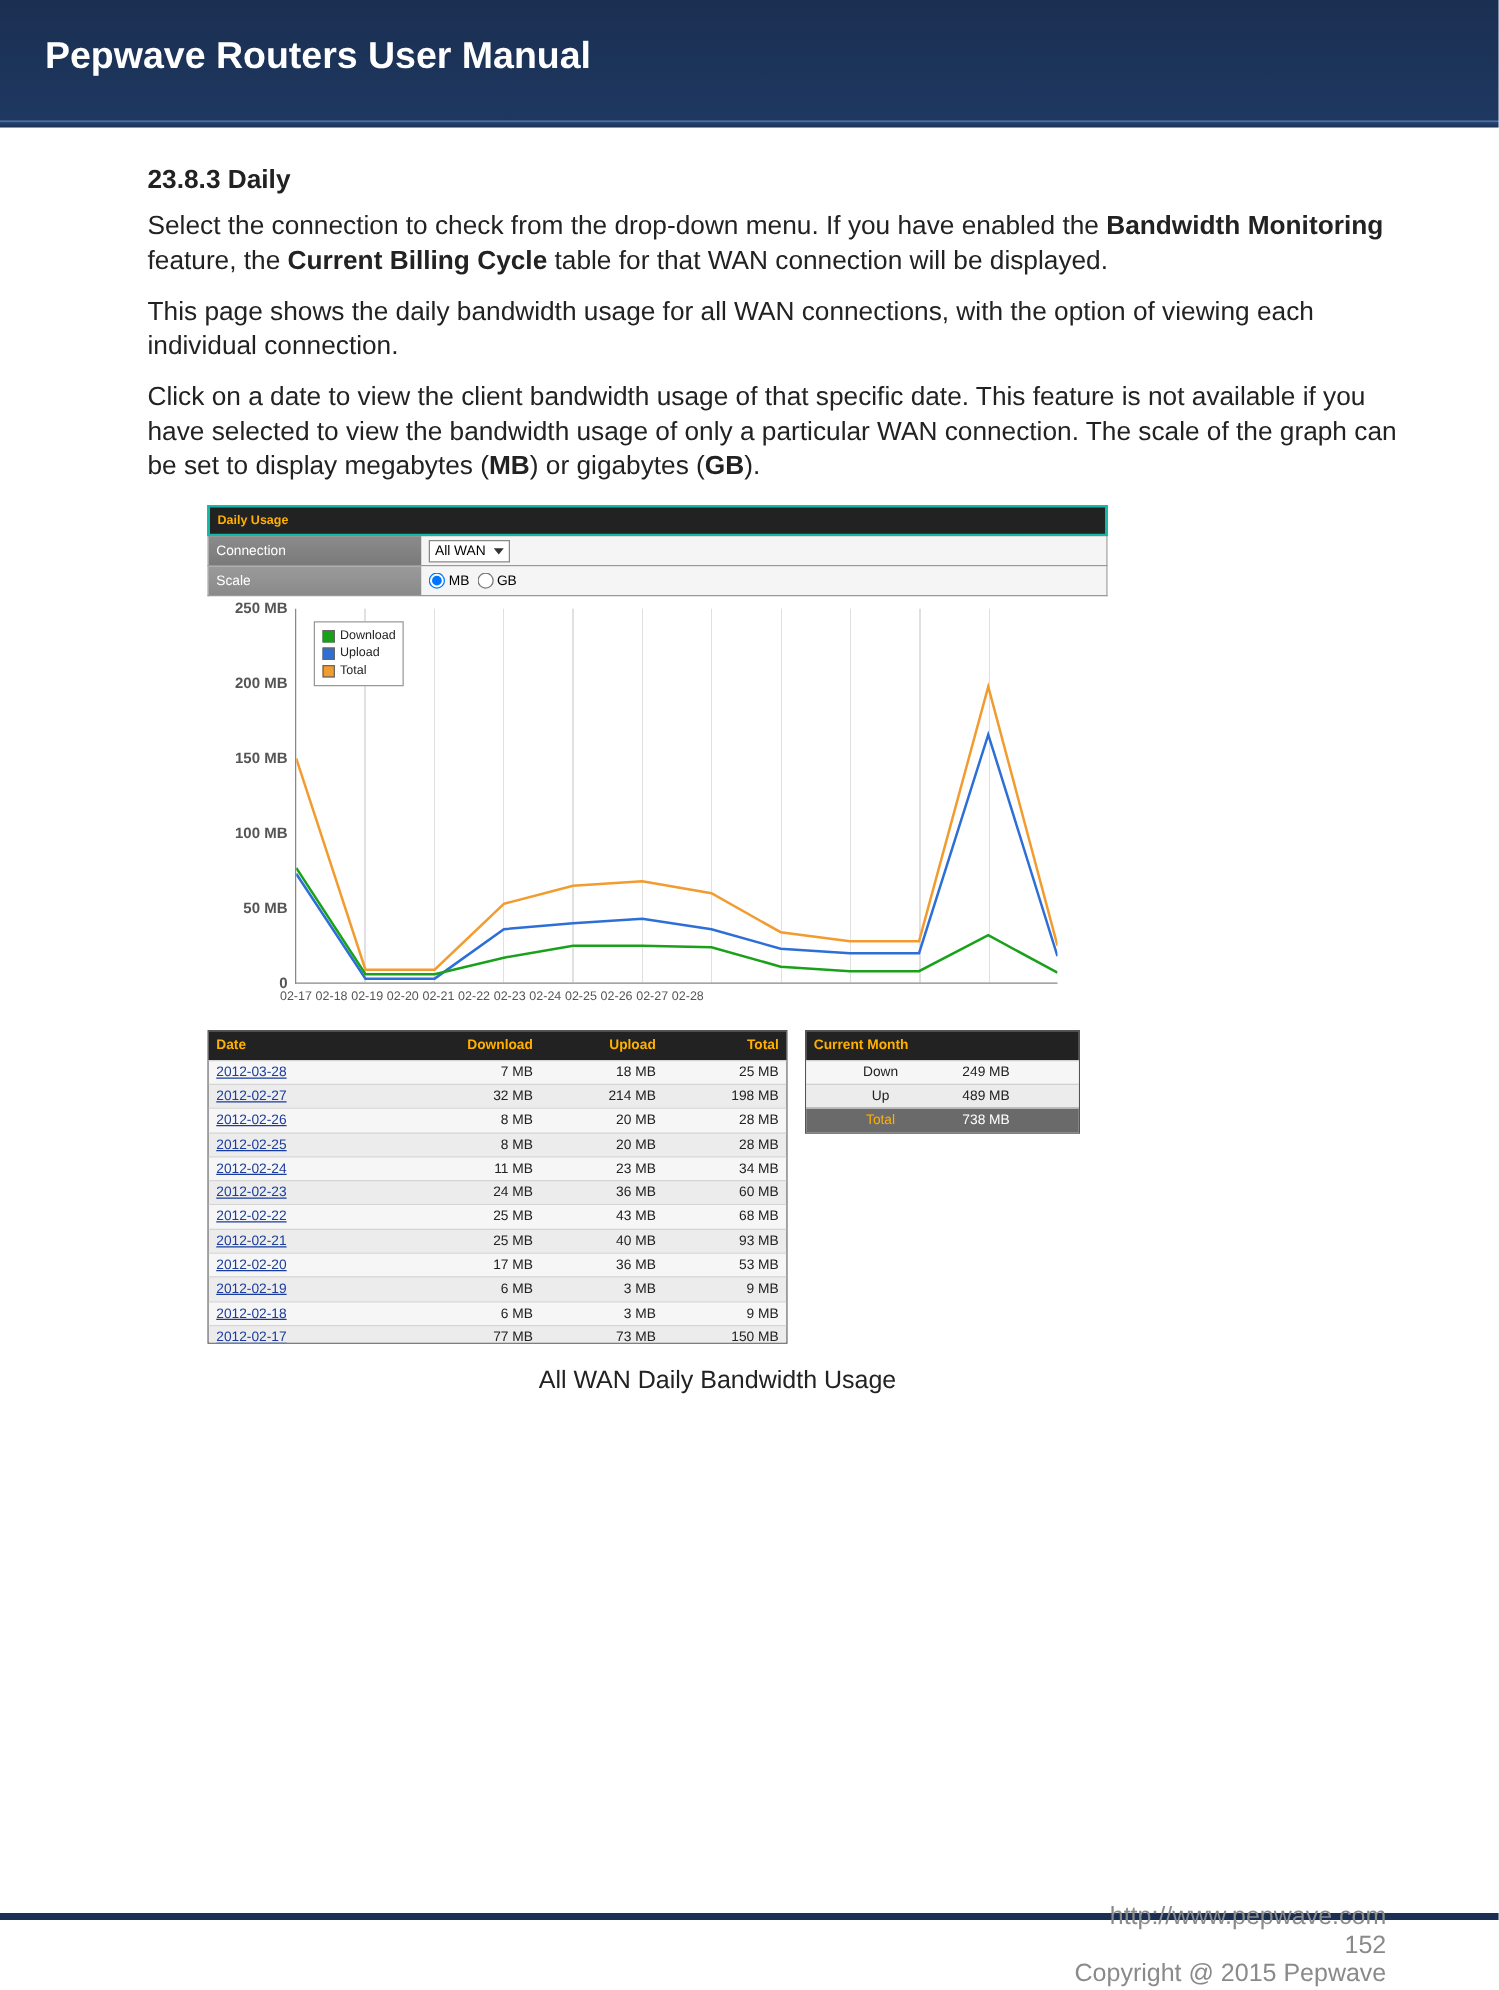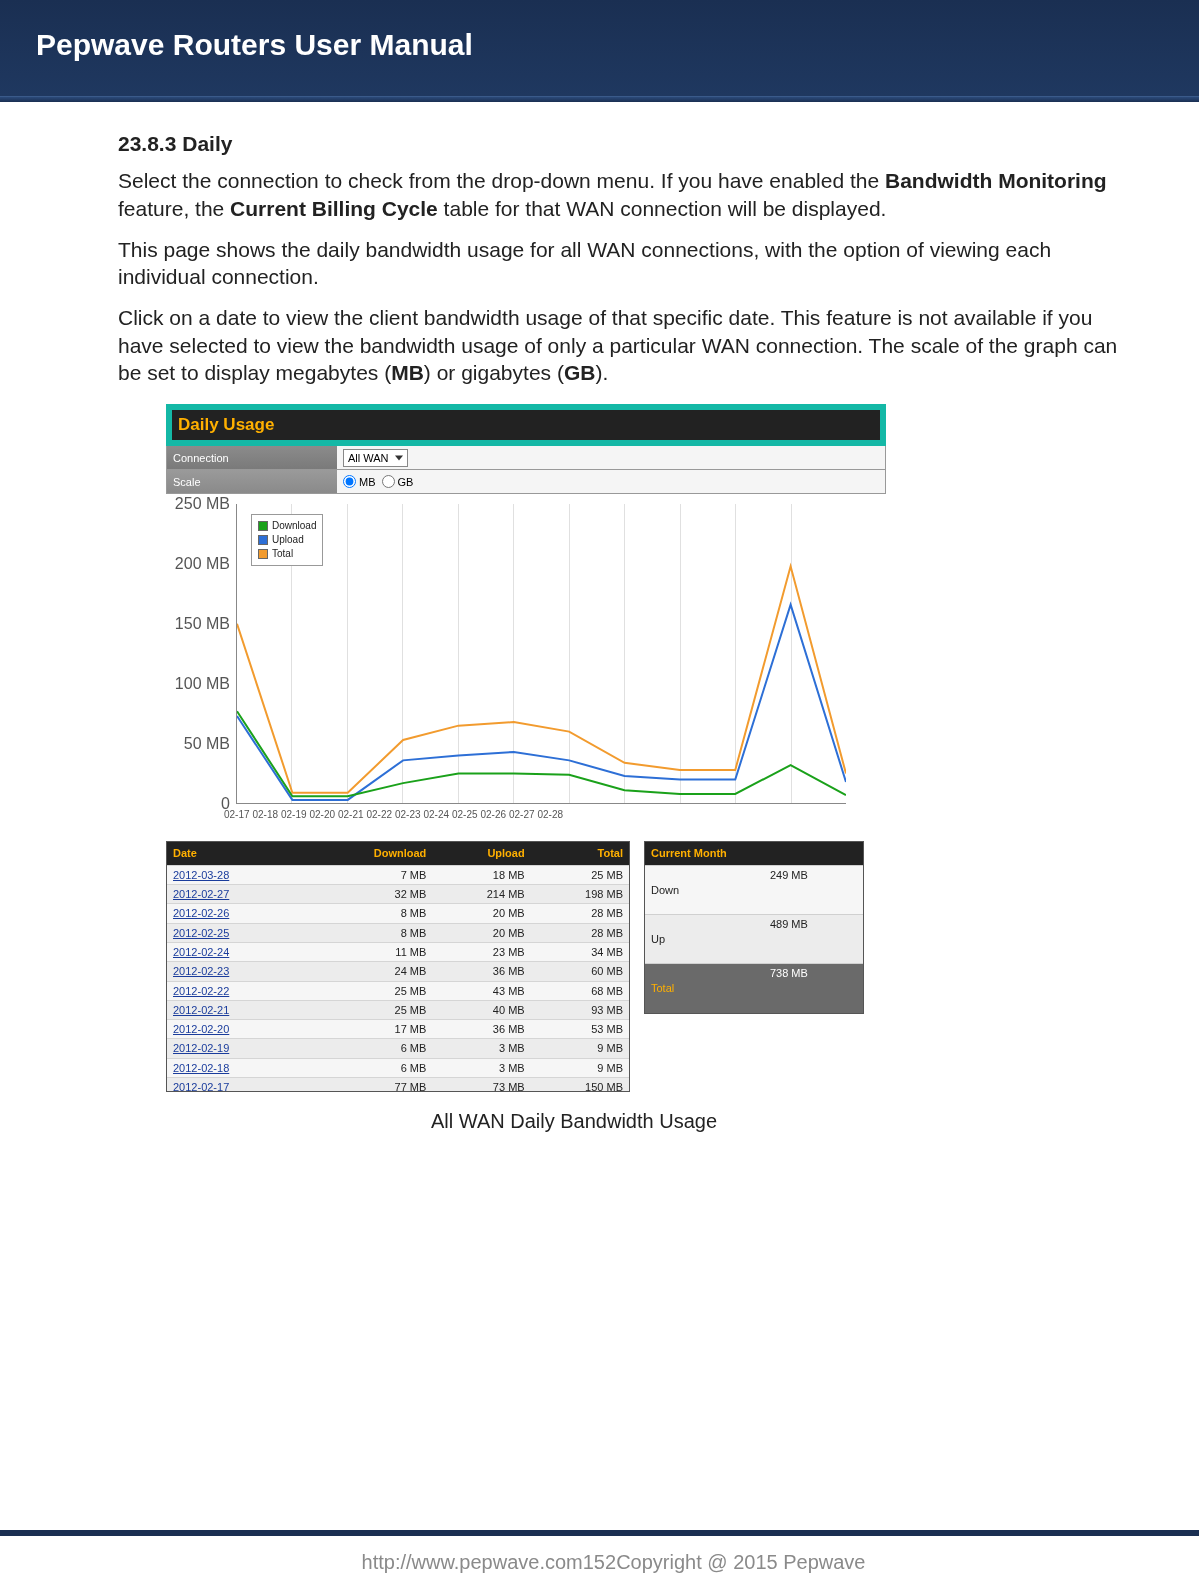--- a/index.html
+++ b/index.html
@@ -41,23 +41,23 @@
     width: 720px;
     font-family: Verdana, Arial, sans-serif;
     font-size: 11px;
   }
 
   
   .panel-hdr {
     background: #222;
     color: #ffb000;
     font-weight: bold;
-    font-size: 17px;
+    font-size: 10px;
     padding: 4px 6px;
-    border: 6px solid #14b8a6;
+    border: 2px solid #14b8a6;
   }
   .grey-row {
     display: flex;
     border: 1px solid #999;
     border-top: none;
     background: linear-gradient(#8b8b8b,#7a7a7a);
     color: #fff;
     font-size: 11px;
     align-items: center;
     height: 24px;
@@ -91,23 +91,24 @@
 
   
   .chart-wrap {
     display: flex;
     margin-top: 10px;
   }
   .y-labels {
     width: 70px;
     position: relative;
     height: 300px;
-    font-size: 16px;
+    font-size: 12px;
     color: #555;
     padding-right: 6px;
+    font-weight: bold;
   }
   .y-labels div { position: absolute; right: 6px; transform: translateY(-50%); }
   .chart-area {
     width: 610px;
     height: 300px;
     border-left: 1px solid #888;
     border-bottom: 1px solid #888;
     position: relative;
     background:
       repeating-linear-gradient(to right, rgba(0,0,0,0) 0, rgba(0,0,0,0) 54.5px, #e0e0e0 54.5px, #e0e0e0 55.5px);
@@ -165,46 +166,47 @@
   .cut { height: 14px; overflow: hidden; justify-content: center; }
 
   .month-table { width: 220px; border: 1px solid #555; height: fit-content; }
   .month-table .thead {
     background: #222; color: #ffb000; font-weight: bold; font-size: 11px;
     padding: 4px 6px;
   }
   .month-table .tr {
     display: flex; font-size: 11px; border-top: 1px solid #d0d0d0;
   }
-  .month-table .tr .lbl { width: 120px; text-align: left; padding: 17px 6px; }
+  .month-table .tr .lbl { width: 120px; text-align: center; padding: 2px 6px; }
   .month-table .tr .val { width: 100px; text-align: left; padding: 2px 6px; }
   .month-table .tr.r1 { background: #f6f6f6; }
   .month-table .tr.r2 { background: #ececec; }
   .month-table .tr.r3 { background: #6a6a6a; color: #fff; }
   .month-table .tr.r3 .lbl { color: #ffb000; }
 
   .caption {
     text-align: center;
     font-size: 20px;
     margin: 16px 0 0 48px;
     width: 720px;
     color: #222;
   }
 
   .footer {
     position: absolute;
     bottom: 0; left: 0; right: 0;
     height: 70px;
     background: linear-gradient(#fff 0, #fff 8px, #1a2f52 8px, #1a2f52 14px, #fff 14px);
     display: flex;
-    justify-content: center;
+    justify-content: space-between;
     align-items: flex-end;
     padding: 0 90px 18px 118px;
     font-size: 20px;
     color: #8a8a8a;
+    flex-direction: column;
   }
   .footer .pgnum { color: #8a8a8a; }
 </style>
 </head>
 <body>
 
 <div class="header-bar">
   <span>Pepwave Routers User Manual</span>
 </div>
 <div class="header-divider"></div>

